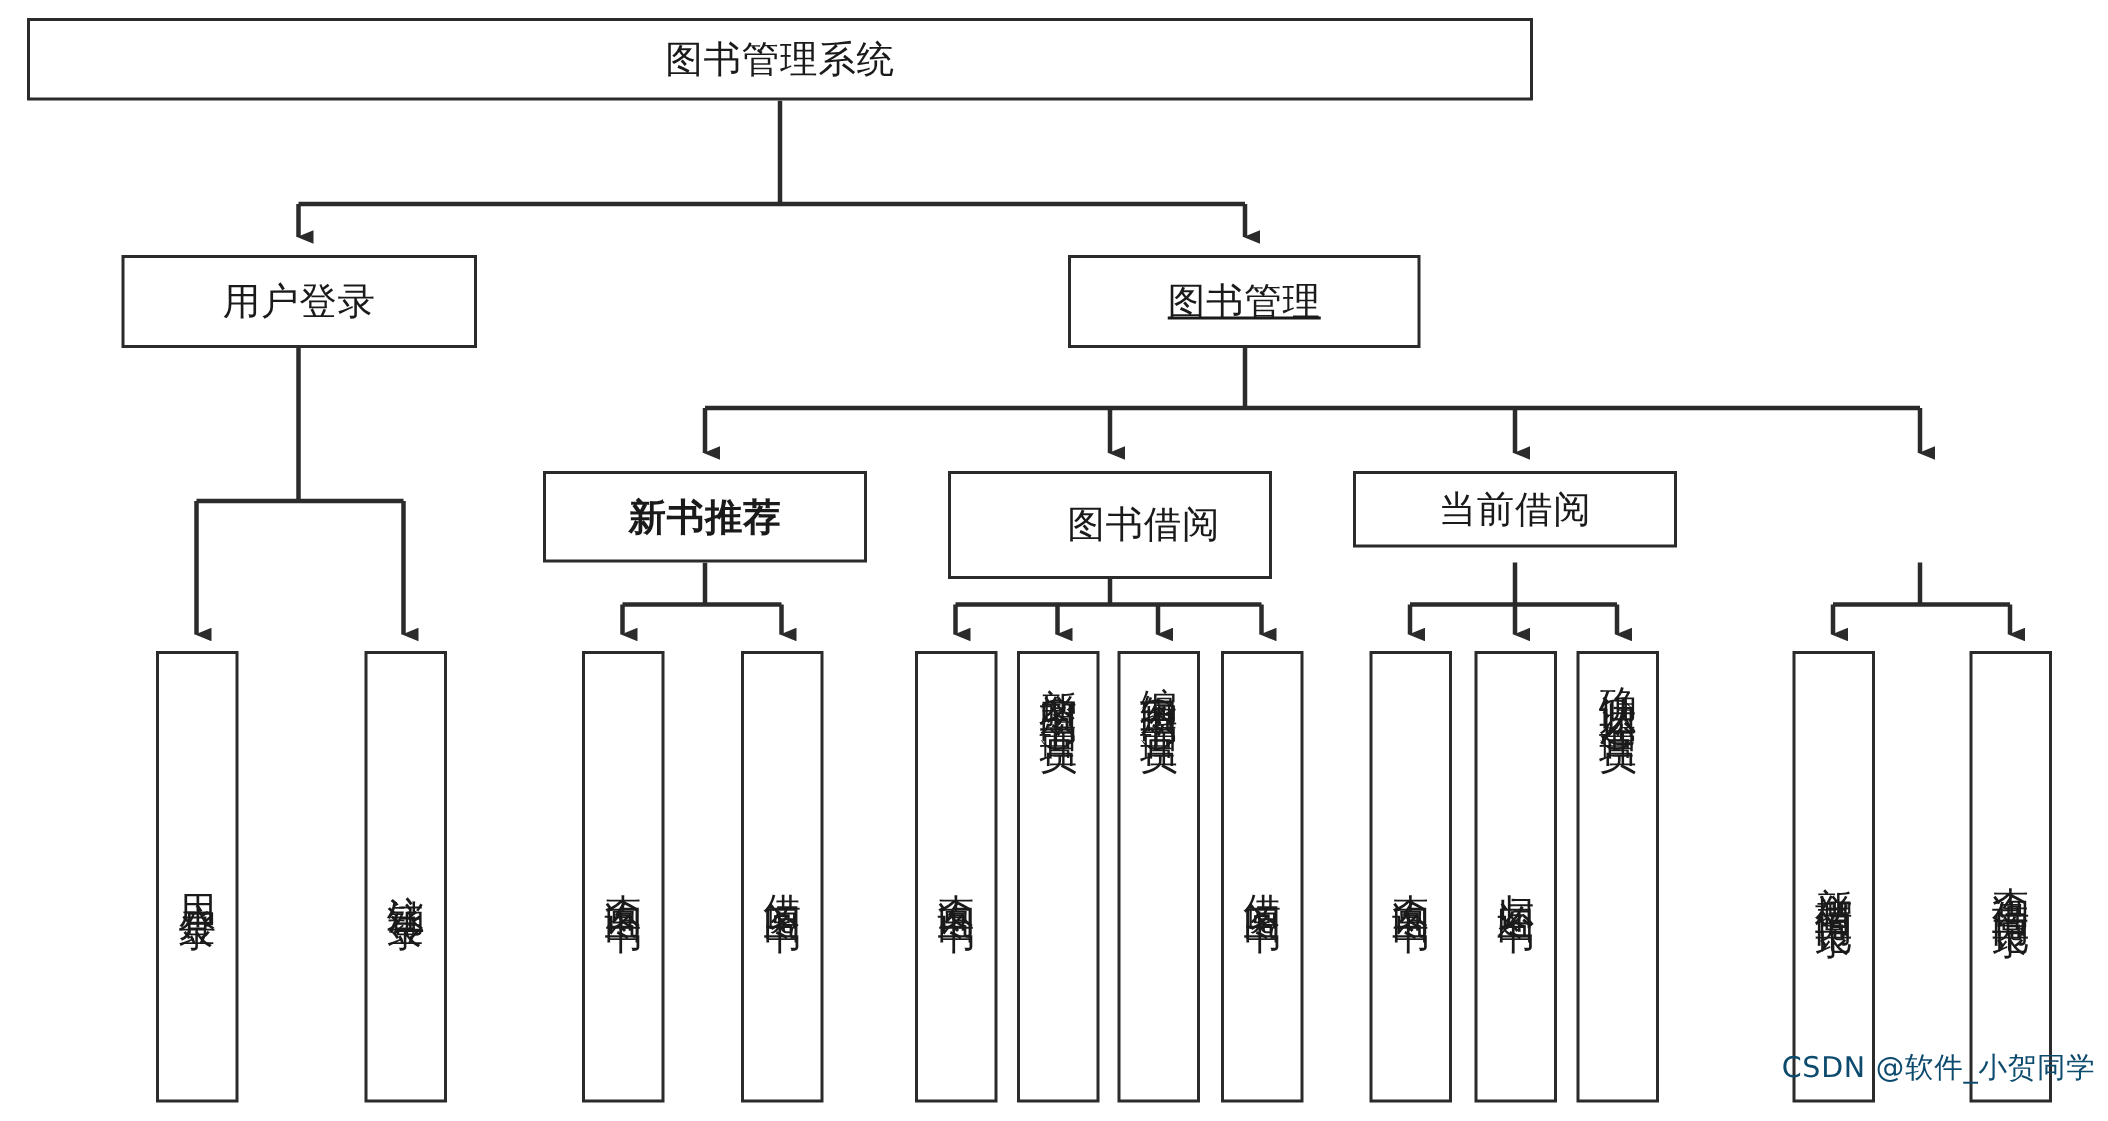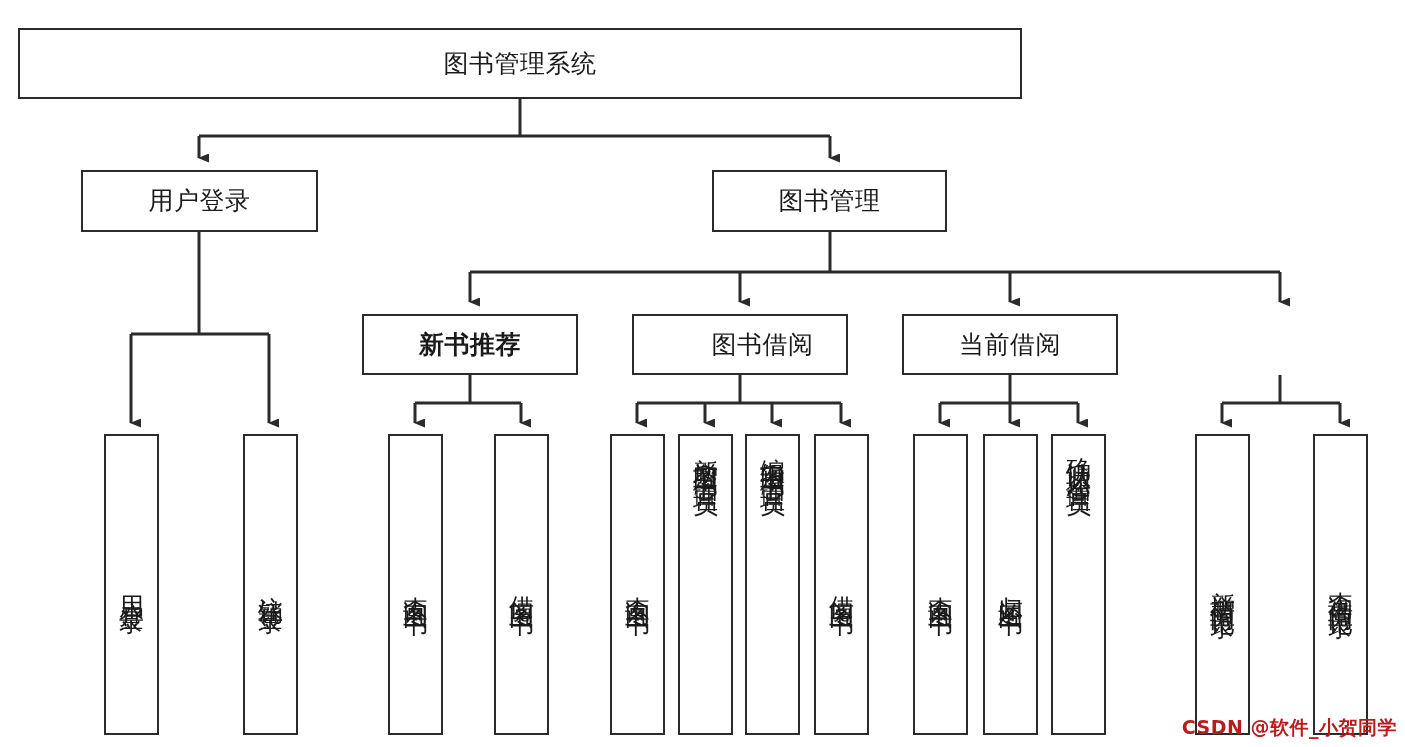--- a/index.html
+++ b/index.html
@@ -57,27 +57,26 @@
     line-height: 1.16;
     letter-spacing: 5px;
     max-height: 100%;
   }
   .node.vertical.align-top {
     align-items: flex-start;
   }
   #watermark {
     position: absolute;
     right: 8px;
-    bottom: 6px;
+    bottom: 22px;
     font-size: 19px;
-    color: #b91c1c;
+    color: #0c4a6e;
     letter-spacing: 0.5px;
     user-select: none;
     white-space: pre;
-    font-weight: bold;
   }
 </style>
 </head>
 <body>
 
 <div id="diagram-root">
 
   <svg id="diagram-svg" viewBox="0 0 1405 747" xmlns="http://www.w3.org/2000/svg">
     <defs>
       <marker id="arrowhead" markerWidth="9" markerHeight="11" refX="4.5" refY="10" orient="auto" markerUnits="userSpaceOnUse">
@@ -121,41 +120,41 @@
       <path d="M 1010 403 L 1010 423" marker-end="url(#arrowhead)"></path>
       <path d="M 1078 403 L 1078 423" marker-end="url(#arrowhead)"></path>
 
       <path d="M 1280 375 L 1280 403"></path>
       <path d="M 1222 403 L 1340 403"></path>
       <path d="M 1222 403 L 1222 423" marker-end="url(#arrowhead)"></path>
       <path d="M 1340 403 L 1340 423" marker-end="url(#arrowhead)"></path>
     </g>
   </svg>
 
-  <div class="node horizontal" style="left:18px; top:28px; width:1004px; height:71px;">
+  <div class="node horizontal" style="left:18px; top:12px; width:1004px; height:55px;">
     <span class="node-label">图书管理系统</span>
   </div>
 
   <div class="node horizontal" style="left:81px; top:170px; width:237px; height:62px;">
     <span class="node-label">用户登录</span>
   </div>
 
-  <div class="node horizontal" style="left:712px; top:170px; width:235px; height:62px;">
+  <div class="node horizontal" style="left:712px; top:170px; width:235px; height:62px;text-decoration:underline;">
     <span class="node-label">图书管理</span>
   </div>
 
   <div class="node horizontal" style="left:362px; top:314px; width:216px; height:61px;font-weight:bold;">
     <span class="node-label">新书推荐</span>
   </div>
 
-  <div class="node horizontal" style="left:632px; top:314px; width:216px; height:61px;padding-left:45px;">
+  <div class="node horizontal" style="left:632px; top:314px; width:216px; height:72px;padding-left:45px;">
     <span class="node-label">图书借阅</span>
   </div>
 
-  <div class="node horizontal" style="left:902px; top:314px; width:216px; height:61px;">
+  <div class="node horizontal" style="left:902px; top:314px; width:216px; height:51px;">
     <span class="node-label">当前借阅</span>
   </div>
 
 
   <div class="node vertical" style="left:104px; top:434px; width:55px; height:301px;">
     <span class="node-label">用户登录</span>
   </div>
 
   <div class="node vertical" style="left:243px; top:434px; width:55px; height:301px;">
     <span class="node-label">注销登录</span>

